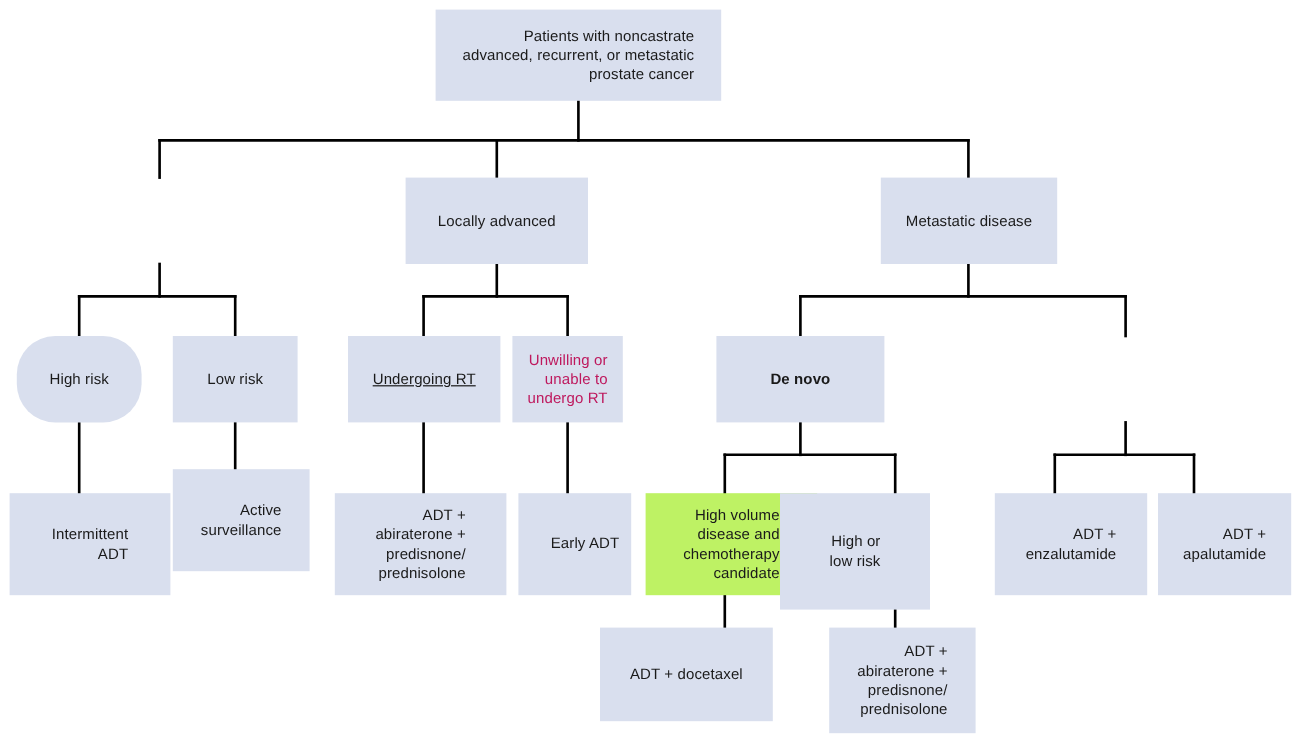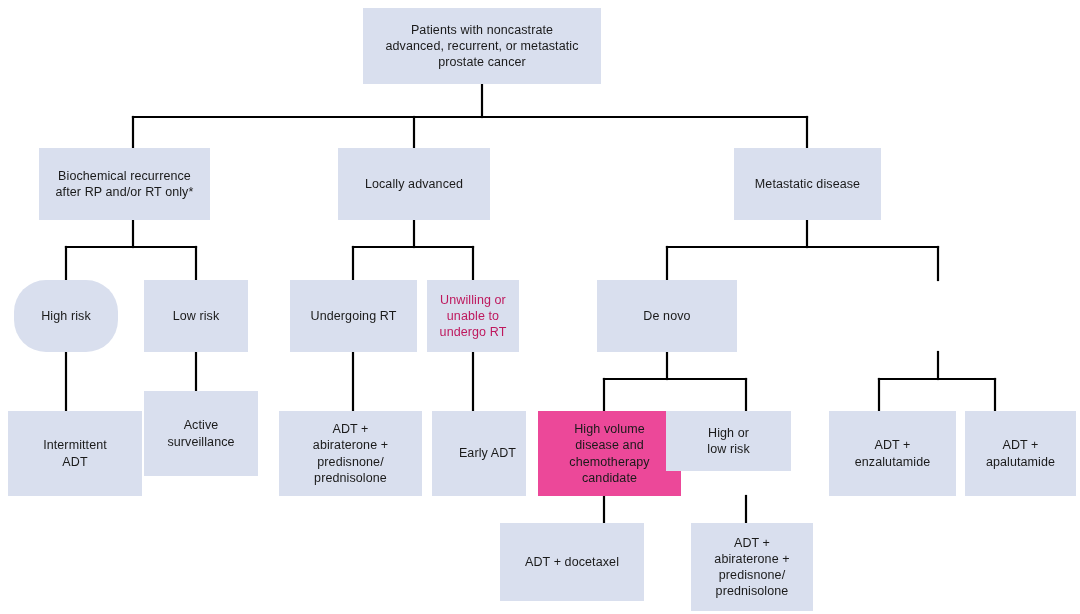--- a/index.html
+++ b/index.html
@@ -24,21 +24,21 @@
     height: 614px;
     pointer-events: none;
   }
   .node {
     position: absolute;
     background: #d9dfee;
     box-sizing: border-box;
     display: flex;
     align-items: center;
     justify-content: center;
-    text-align: center;
+    text-align: right;
     color: #1a1a1a;
     font-size: 12.5px;
     line-height: 1.30;
     letter-spacing: 0.1px;
     padding: 2px 4px;
     white-space: pre-line;
     z-index: 2;
   }
   .node.root { font-size: 12.5px; }
 </style>
@@ -78,47 +78,45 @@
       <polyline points="879,379 879,411" fill="none" stroke="#000000" stroke-width="2.2" stroke-linecap="square"></polyline>
       <polyline points="995,379 995,411" fill="none" stroke="#000000" stroke-width="2.2" stroke-linecap="square"></polyline>
       <polyline points="604,496 604,523" fill="none" stroke="#000000" stroke-width="2.2" stroke-linecap="square"></polyline>
       <polyline points="746,496 746,523" fill="none" stroke="#000000" stroke-width="2.2" stroke-linecap="square"></polyline>
     </svg>
 
   <div class="node root" style="left: 363px; top: 8px; width: 238px; height: 76px; background: rgb(217, 223, 238); color: rgb(26, 26, 26);">Patients with noncastrate
 advanced, recurrent, or metastatic
 prostate cancer</div>
 
-  <div class="node" style="left: 39px; top: 148px; width: 171px; height: 72px; background: rgb(217, 223, 238); color: rgb(26, 26, 26);">Biochemical recurrence
-after RP and/or RT only*</div>
   <div class="node" style="left: 338px; top: 148px; width: 152px; height: 72px; background: rgb(217, 223, 238); color: rgb(26, 26, 26);">Locally advanced</div>
   <div class="node" style="left: 734px; top: 148px; width: 147px; height: 72px; background: rgb(217, 223, 238); color: rgb(26, 26, 26);">Metastatic disease</div>
 
   <div class="node" style="left: 14px; top: 280px; width: 104px; height: 72px; background: rgb(217, 223, 238); color: rgb(26, 26, 26); border-radius: 32px;">High risk</div>
   <div class="node" style="left: 144px; top: 280px; width: 104px; height: 72px; background: rgb(217, 223, 238); color: rgb(26, 26, 26);">Low risk</div>
-  <div class="node" style="left: 290px; top: 280px; width: 127px; height: 72px; background: rgb(217, 223, 238); color: rgb(26, 26, 26);">Undergoing RT</div>
+  <div class="node" style="left: 290px; top: 280px; width: 127px; height: 72px; background: rgb(217, 223, 238); color: rgb(26, 26, 26); text-decoration: underline;">Undergoing RT</div>
   <div class="node" style="left: 427px; top: 280px; width: 92px; height: 72px; background: rgb(217, 223, 238); color: #be185d;">Unwilling or
 unable to
 undergo RT</div>
-  <div class="node" style="left: 597px; top: 280px; width: 140px; height: 72px; background: rgb(217, 223, 238); color: rgb(26, 26, 26);">De novo</div>
+  <div class="node" style="left: 597px; top: 280px; width: 140px; height: 72px; background: rgb(217, 223, 238); color: rgb(26, 26, 26); font-weight: bold;">De novo</div>
 
   <div class="node" style="left: 8px; top: 411px; width: 134px; height: 85px; background: rgb(217, 223, 238); color: rgb(26, 26, 26);">Intermittent
 ADT</div>
   <div class="node" style="left: 144px; top: 391px; width: 114px; height: 85px; background: rgb(217, 223, 238); color: rgb(26, 26, 26);">Active
 surveillance</div>
   <div class="node" style="left: 279px; top: 411px; width: 143px; height: 85px; background: rgb(217, 223, 238); color: rgb(26, 26, 26);">ADT +
 abiraterone +
 predisnone/
 prednisolone</div>
   <div class="node" style="left: 432px; top: 411px; width: 94px; height: 85px; background: rgb(217, 223, 238); color: rgb(26, 26, 26); padding-left: 21px;">Early ADT</div>
-  <div class="node" style="left: 538px; top: 411px; width: 143px; height: 85px; background: #ec4899; color: rgb(26, 26, 26);">High volume
+  <div class="node" style="left: 538px; top: 411px; width: 143px; height: 85px; background: #bef264; color: rgb(26, 26, 26);">High volume
 disease and
 chemotherapy
 candidate</div>
-  <div class="node" style="left: 666px; top: 411px; width: 125px; height: 60px; background: rgb(217, 223, 238); color: rgb(26, 26, 26);">High or
+  <div class="node" style="left: 650px; top: 411px; width: 125px; height: 97px; background: rgb(217, 223, 238); color: rgb(26, 26, 26);">High or
 low risk</div>
   <div class="node" style="left: 829px; top: 411px; width: 127px; height: 85px; background: rgb(217, 223, 238); color: rgb(26, 26, 26);">ADT +
 enzalutamide</div>
   <div class="node" style="left: 965px; top: 411px; width: 111px; height: 85px; background: rgb(217, 223, 238); color: rgb(26, 26, 26);">ADT +
 apalutamide</div>
 
   <div class="node" style="left: 500px; top: 523px; width: 144px; height: 78px; background: rgb(217, 223, 238); color: rgb(26, 26, 26);">ADT + docetaxel</div>
   <div class="node" style="left: 691px; top: 523px; width: 122px; height: 88px; background: rgb(217, 223, 238); color: rgb(26, 26, 26);">ADT +
 abiraterone +
 predisnone/

